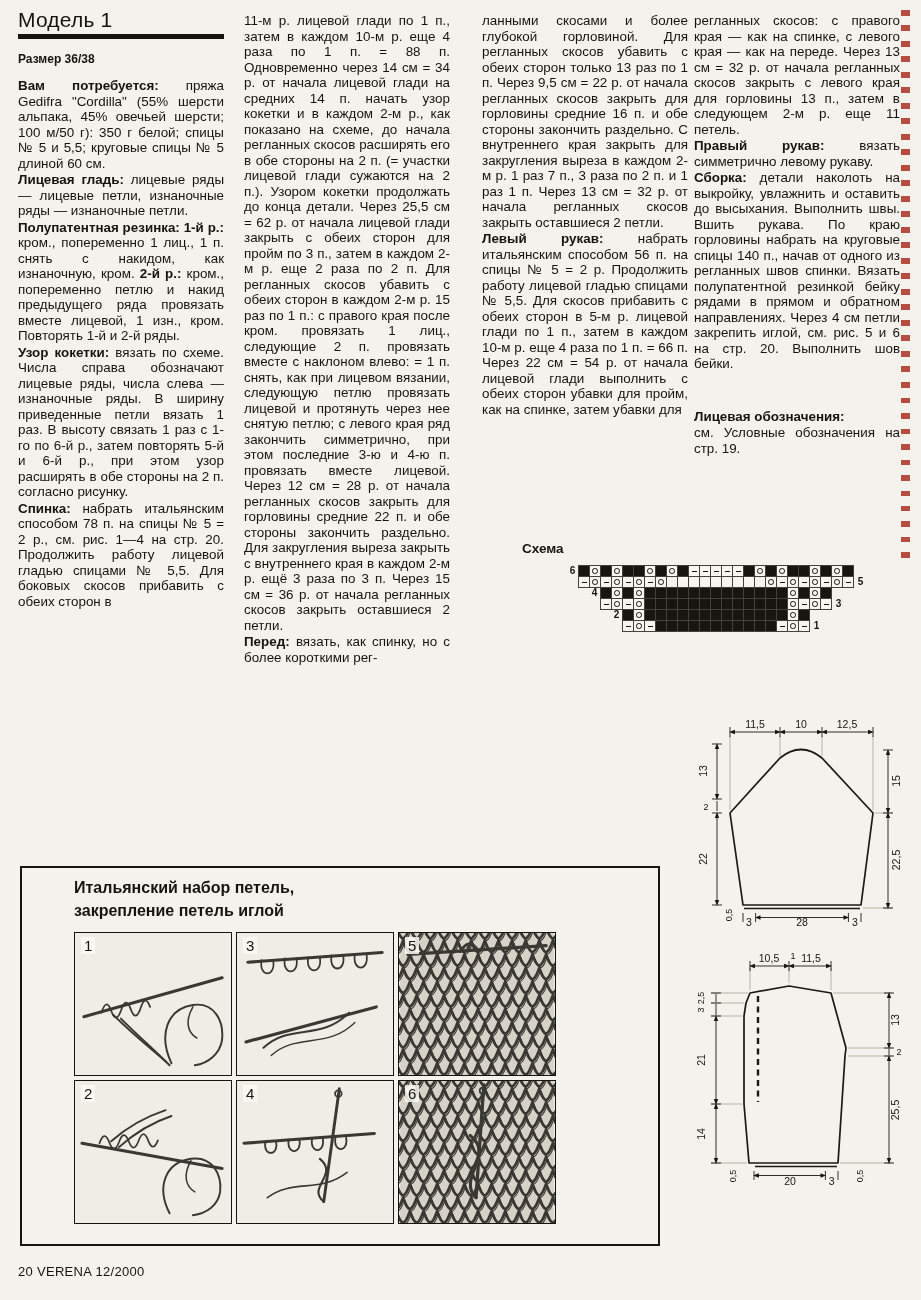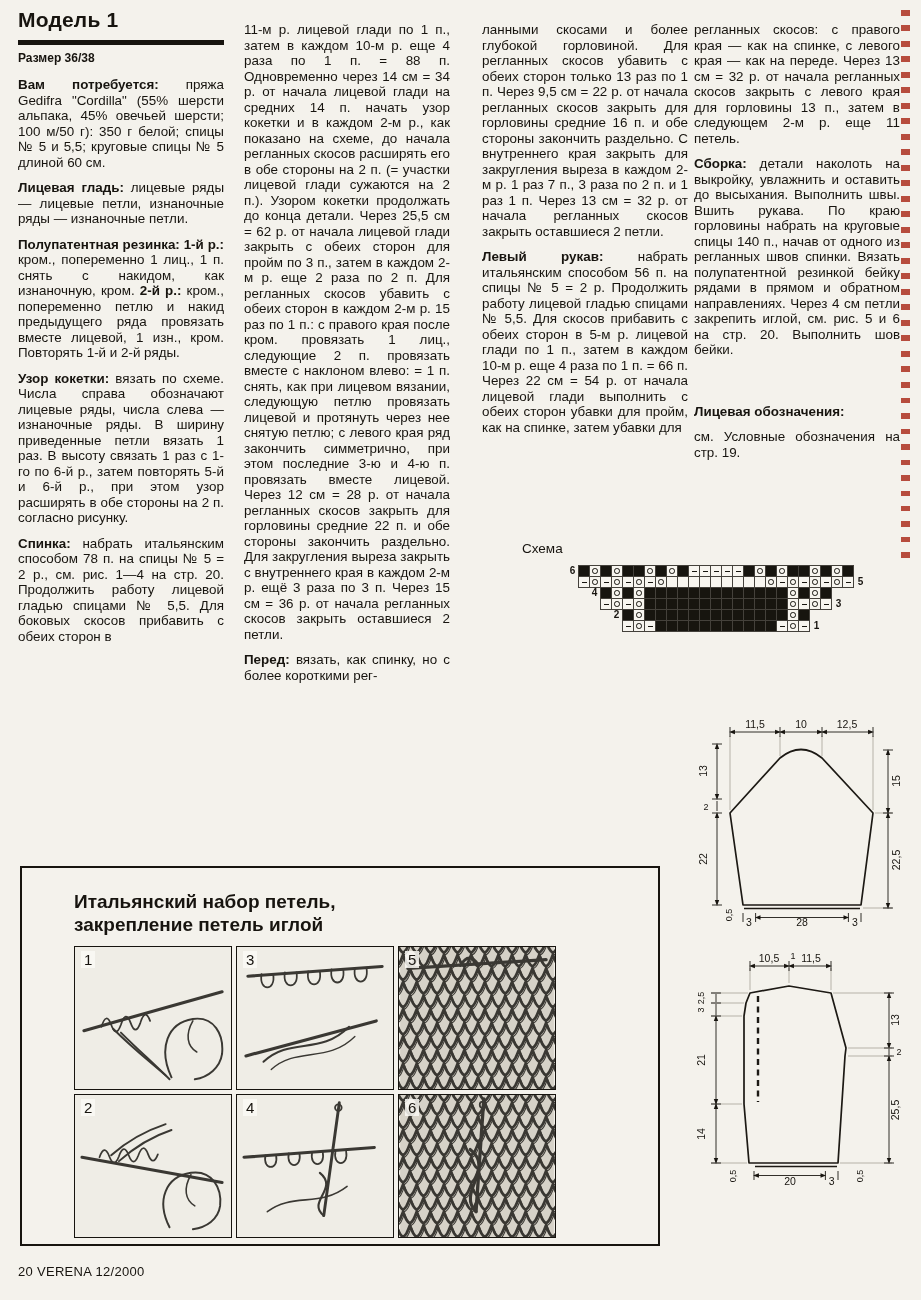--- a/index.html
+++ b/index.html
@@ -1,47 +1,47 @@
 <!DOCTYPE html>
 <html><head>
 <meta charset="utf-8">
 <style>
   *{margin:0;padding:0;box-sizing:border-box}
   html,body{width:921px;height:1300px}
   body{position:relative;background:#f4f2ec;color:#17140f;font-family:"Liberation Sans",sans-serif;overflow:hidden}
   .col{position:absolute;top:12px;width:206px;font-size:13.4px;line-height:15.5px;text-align:justify}
   #col1{left:18px}#col2{left:244px}#col3{left:482px}#col4{left:694px}
-  .art-title{font-size:21px;font-weight:700;letter-spacing:.2px;padding-bottom:12px;border-bottom:5px solid #17140f;margin-bottom:6px}
+  .art-title{font-size:21px;font-weight:400;letter-spacing:.2px;padding-bottom:6px;border-bottom:5px solid #17140f;margin-bottom:13px}
   .subhead{font-weight:700;font-size:12px;margin-bottom:11px}
-  .para{margin-top:10px}
+  .para{margin-top:1px}
   .vspacer{height:36px}
   
   .chart-block{position:absolute;left:520px;top:541px;width:382px}
-  .chart-h{font-weight:400;font-size:13.5px;margin:0 0 9px 2px}
+  .chart-h{font-weight:700;font-size:13.5px;margin:0 0 9px 2px}
   .chart-grid{margin-left:46px}
   .chart-row{display:flex;height:12px;align-items:stretch}
   .chart-row + .chart-row{margin-top:-1px}
   .off{flex:none}
   .rlab{flex:none;width:13px;font-size:10px;line-height:12px;text-align:center;font-weight:700}
   .cell{flex:none;width:12px;height:12px;border:1px solid #44413b;background:#f7f5ef;margin-left:-1px;position:relative}
   .cell.cb{background:#17150f}
   .cell.cc i{position:absolute;left:2.2px;top:2.2px;width:5.6px;height:5.6px;border:1.4px solid #17150f;border-radius:50%}
   .cell.cd u{position:absolute;left:2.5px;top:4.6px;width:5.5px;height:1.8px;background:#17150f}
   
   .schem{position:absolute}
   .schem .shape{fill:none;stroke:#1c1914;stroke-width:1.7;stroke-linejoin:round}
   .schem .shape2{stroke:#1c1914;stroke-width:1.3}
   .schem .dash-line{stroke:#1c1914;stroke-width:2.4;stroke-dasharray:6 4.5;fill:none}
   .schem .dim line{stroke:#1c1914;stroke-width:.9}
   .schem .ties line{stroke:#8d887c;stroke-width:.6}
   .schem .meas{font-family:"Liberation Sans",sans-serif;font-size:10.5px;fill:#17140f;text-anchor:middle}
   .schem .meas.small{font-size:9px}
   
   .tech-box{position:absolute;left:20px;top:866px;width:640px;height:380px;border:2px solid #17140f;background:#f4f2ec}
-  .tech-title{font-weight:700;font-size:19px;line-height:23px;padding:22px 0 0 52px}
+  .tech-title{font-weight:700;font-size:16px;line-height:23px;padding:8px 0 0 52px}
   .panel-grid{margin:10px 0 0 52px;width:486px;display:grid;grid-template-columns:repeat(3,158px);grid-auto-rows:144px;gap:4px}
   .panel{position:relative;border:1.5px solid #17140f;background:#efede6;overflow:hidden}
   .panel-art{position:absolute;left:0;top:0;width:100%;height:100%}
   .panel-art path,.panel-art circle{fill:none;stroke:#3a3833;stroke-linecap:round}
   .panel-num{position:absolute;left:6px;top:4px;font-size:15px;line-height:17px;background:rgba(250,249,244,.85);padding:0 3px}
   
   .footer{position:absolute;left:18px;top:1264px;font-family:Liberation Sans, sans-serif;font-size:13px;letter-spacing:.3px}
   .edge-marks{position:absolute;left:901px;top:10px;width:9px;height:552px;
     background:repeating-linear-gradient(to bottom,#b03a2a 0 5.5px,rgba(0,0,0,0) 5.5px 15.5px);opacity:.9}
 </style>
@@ -60,20 +60,21 @@
 <div id="col2" class="col">
     <p class="para"><span>11-м р. лицевой глади по 1 п., затем в каждом 10-м р. еще 4 раза по 1 п. = 88 п. Одновременно через 14 см = 34 р. от начала лицевой глади на средних 14 п. начать узор кокетки и в каждом 2-м р., как показано на схеме, до начала регланных скосов расширять его в обе стороны на 2 п. (= участки лицевой глади сужаются на 2 п.). Узором кокетки продолжать до конца детали. Через 25,5 см = 62 р. от начала лицевой глади закрыть с обеих сторон для пройм по 3 п., затем в каждом 2-м р. еще 2 раза по 2 п. Для регланных скосов убавить с обеих сторон в каждом 2-м р. 15 раз по 1 п.: с правого края после кром. провязать 1 лиц., следующие 2 п. провязать вместе с наклоном влево: = 1 п. снять, как при лицевом вязании, следующую петлю провязать лицевой и протянуть через нее снятую петлю; с левого края ряд закончить симметрично, при этом последние 3-ю и 4-ю п. провязать вместе лицевой. Через 12 см = 28 р. от начала регланных скосов закрыть для горловины средние 22 п. и обе стороны закончить раздельно. Для закругления выреза закрыть с внутреннего края в каждом 2-м р. ещё 3 раза по 3 п. Через 15 см = 36 р. от начала регланных скосов закрыть оставшиеся 2 петли.</span></p>
     <p class="para"><b>Перед:</b><span> вязать, как спинку, но с более короткими рег-</span></p>
   </div>
 <div id="col3" class="col">
     <p class="para"><span>ланными скосами и более глубокой горловиной. Для регланных скосов убавить с обеих сторон только 13 раз по 1 п. Через 9,5 см = 22 р. от начала регланных скосов закрыть для горловины средние 16 п. и обе стороны закончить раздельно. С внутреннего края закрыть для закругления выреза в каждом 2-м р. 1 раз 7 п., 3 раза по 2 п. и 1 раз 1 п. Через 13 см = 32 р. от начала регланных скосов закрыть оставшиеся 2 петли.</span></p>
     <p class="para"><b>Левый рукав:</b><span> набрать итальянским способом 56 п. на спицы № 5 = 2 р. Продолжить работу лицевой гладью спицами № 5,5. Для скосов прибавить с обеих сторон в 5-м р. лицевой глади по 1 п., затем в каждом 10-м р. еще 4 раза по 1 п. = 66 п. Через 22 см = 54 р. от начала лицевой глади выполнить с обеих сторон убавки для пройм, как на спинке, затем убавки для</span></p>
   </div>
 <div id="col4" class="col">
     <p class="para"><span>регланных скосов: с правого края — как на спинке, с левого края — как на переде. Через 13 см = 32 р. от начала регланных скосов закрыть с левого края для горловины 13 п., затем в следующем 2-м р. еще 11 петель.</span></p>
+    <p class="para"><b>Правый рукав:</b><span> вязать симметрично левому рукаву.</span></p>
     <p class="para"><b>Сборка:</b><span> детали наколоть на выкройку, увлажнить и оставить до высыхания. Выполнить швы. Вшить рукава. По краю горловины набрать на круговые спицы 140 п., начав от одного из регланных швов спинки. Вязать полупатентной резинкой бейку рядами в прямом и обратном направлениях. Через 4 см петли закрепить иглой, см. рис. 5 и 6 на стр. 20. Выполнить шов бейки.</span></p>
     <div class="vspacer"></div>
     <p class="para"><b>Лицевая обозначения:</b></p>
     <p class="para"><span>см. Условные обозначения на стр. 19.</span></p>
   </div>
 
 <div class="chart-block">
   <div class="chart-h">Схема</div>
   <div class="chart-grid">
       <div class="chart-row">

